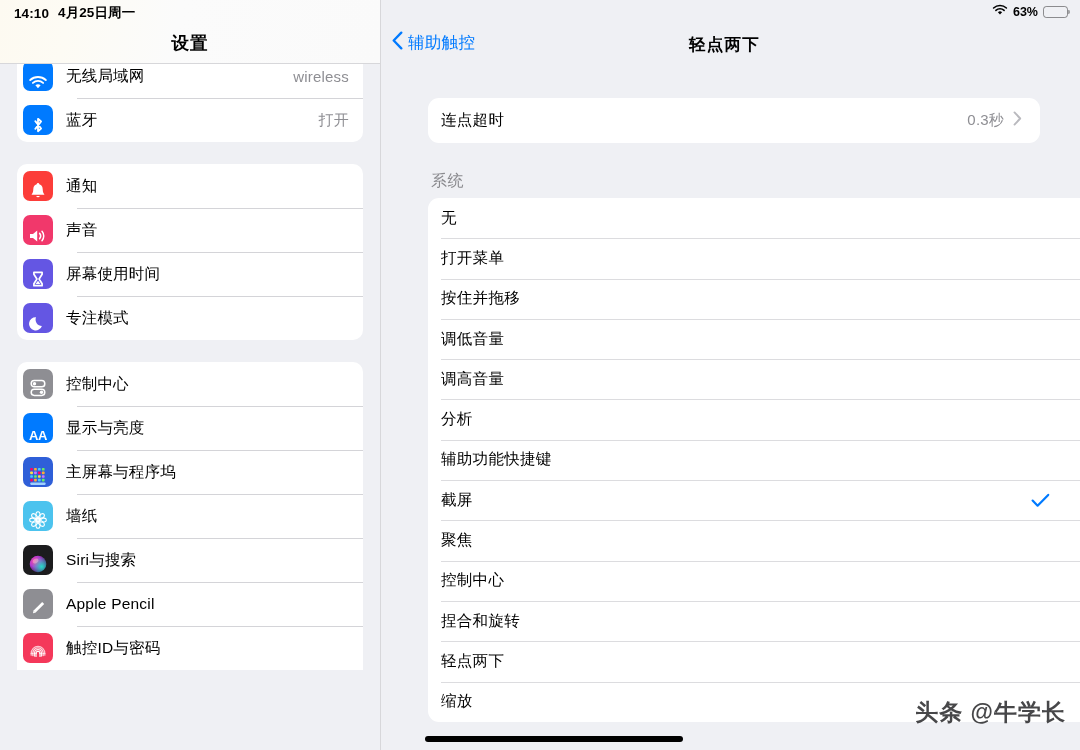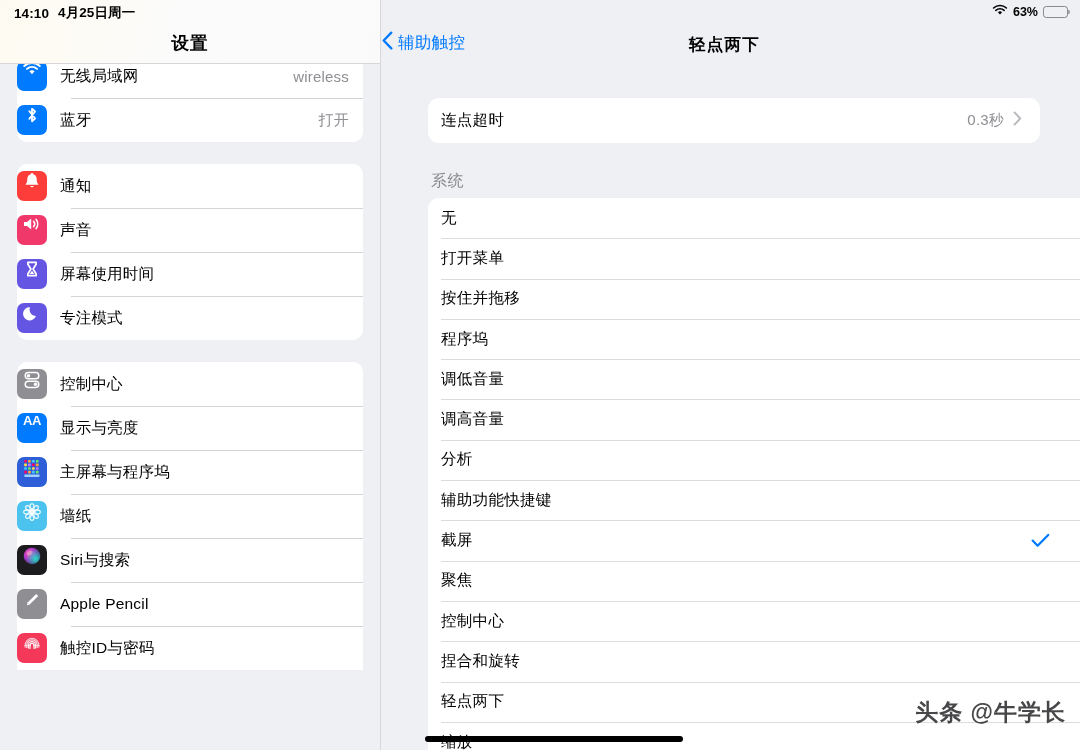--- a/index.html
+++ b/index.html
@@ -125,40 +125,41 @@
     border-radius: 10px 10px 0 0;
     margin-bottom: 0;
   }
 
   .sb-row {
     position: relative;
     display: flex;
     align-items: center;
     height: 44px;
     padding-right: 14px;
+    margin-left: 6px;
   }
   .sb-row + .sb-row::before {
     content: "";
     position: absolute;
     left: 54px; right: 0; top: 0;
     height: 0.5px;
     background: #d4d4d8;
   }
   .sb-row.selected {
     background: #4da2f9;
   }
   .sb-row.selected + .sb-row::before,
   .sb-row.selected::before { background: transparent; }
 
   .sb-icon {
     width: 30px; height: 30px;
     border-radius: 7px;
     flex: 0 0 30px;
     display: flex;
-    align-items: flex-start;
+    align-items: flex-end;
     justify-content: center;
     overflow: hidden;
     position: relative;
   }
   .sb-label {
     margin-left: 13px;
     font-size: 15.5px;
     color: #000;
     letter-spacing: .2px;
     white-space: nowrap;
@@ -181,21 +182,21 @@
     border-left: 0.5px solid #d7d7da;
   }
   .content-nav {
     position: absolute;
     top: 26px; left: 0; right: 0;
     height: 38px;
     z-index: 15;
   }
   .back-btn {
     position: absolute;
-    left: 1px; top: 5px;
+    left: 11px; top: 5px;
     display: flex;
     align-items: center;
     gap: 5px;
     color: #007aff;
     font-size: 16.5px;
     letter-spacing: .3px;
     cursor: pointer;
   }
   .chev-left { display: block; }
   .content-title {
@@ -506,23 +507,20 @@
           <div class="c-row">
             <span class="c-label">无</span>
           </div>
           <div class="c-row">
             <span class="c-label">打开菜单</span>
           </div>
           <div class="c-row">
             <span class="c-label">按住并拖移</span>
           </div>
           <div class="c-row">
-            <span class="c-label">程序坞</span>
-          </div>
-          <div class="c-row">
             <span class="c-label">调低音量</span>
           </div>
           <div class="c-row">
             <span class="c-label">调高音量</span>
           </div>
           <div class="c-row">
             <span class="c-label">分析</span>
           </div>
           <div class="c-row">
             <span class="c-label">辅助功能快捷键</span>

